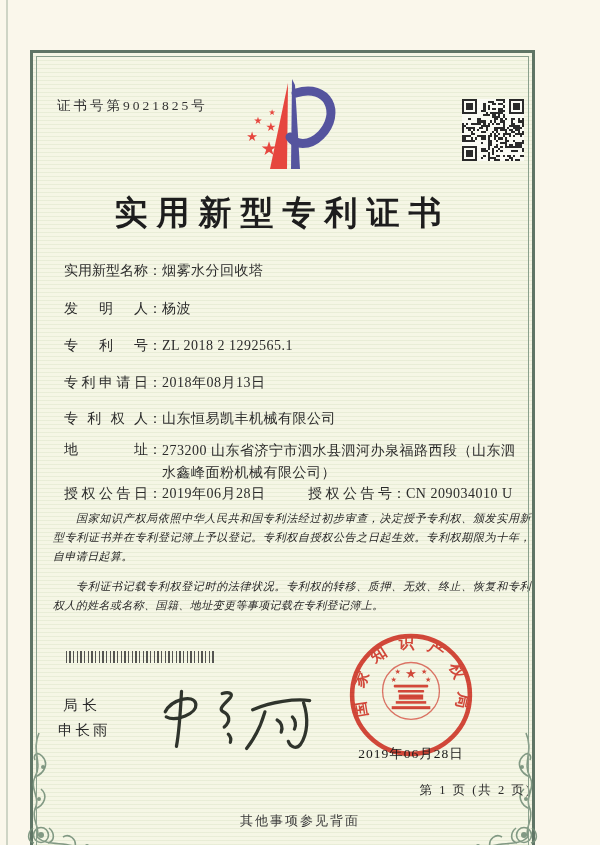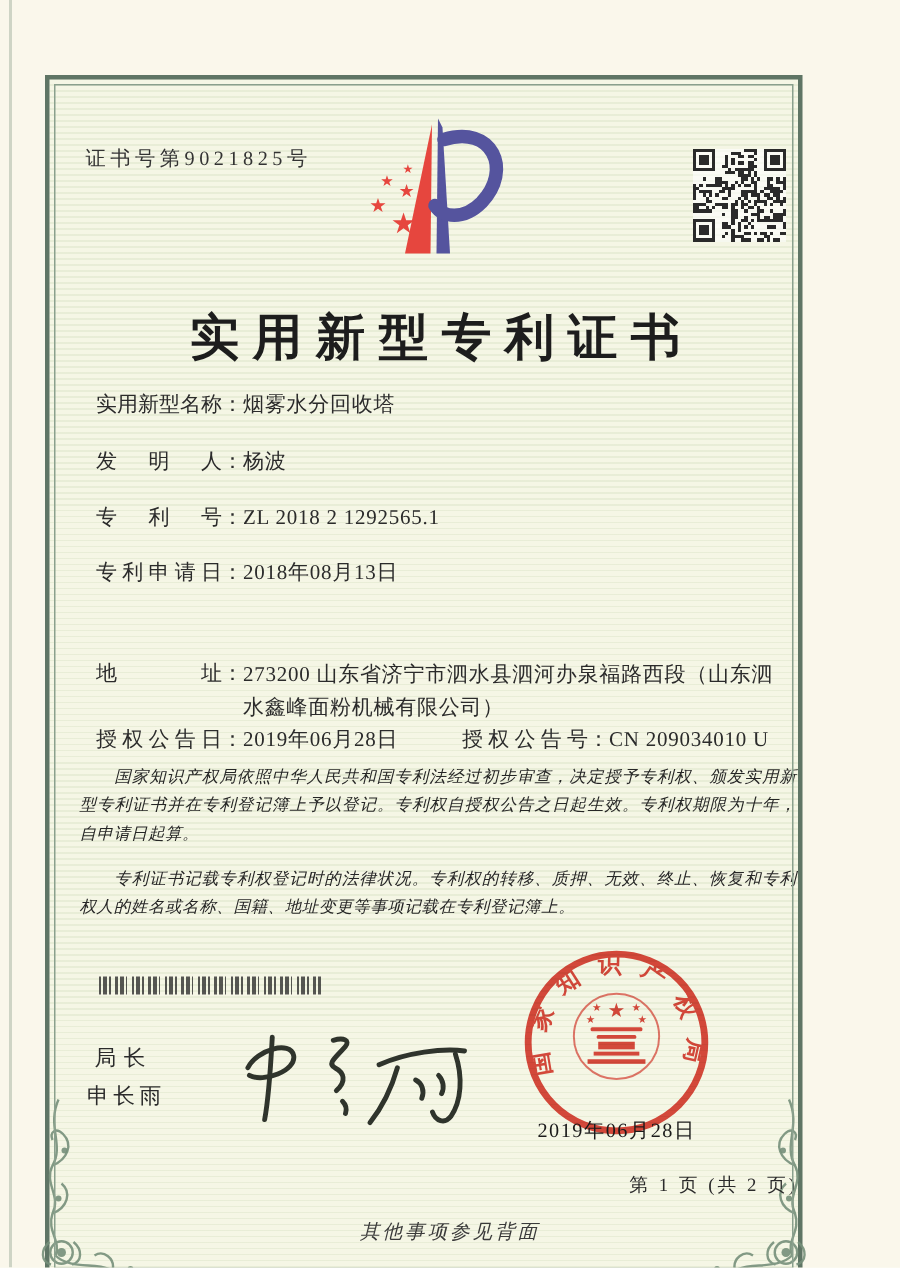--- a/index.html
+++ b/index.html
@@ -17,21 +17,21 @@
     background-color:#f5f6e5;
     background-image:repeating-linear-gradient(0deg, rgba(165,190,140,.16) 0 1px, rgba(0,0,0,0) 1px 4px);
     box-sizing:border-box;
   }
   .frame::after{content:"";position:absolute;inset:3px;border:1px solid #8aa08d;pointer-events:none;}
   
   .cert-no{position:absolute;left:24px;top:44px;font-size:13.5px;letter-spacing:3px;color:#333;}
   .logo{position:absolute;left:203px;top:16px;width:150px;height:112px;}
   .qr{position:absolute;left:429px;top:45px;width:62px;height:64px;}
   .title{
-    position:absolute;left:0;top:138px;width:100%;margin:12px;
+    position:absolute;left:0;top:138px;width:100%;margin:0;
     text-align:center;font-size:33px;font-weight:700;letter-spacing:9px;color:#1d1d1d;
   }
   
   .row{position:absolute;left:31px;font-size:14px;line-height:19px;color:#2b2b2b;white-space:nowrap;}
   .r1{top:208px}.r2{top:246px}.r3{top:283px}.r4{top:320px}.r5{top:356px}.r6{top:387px}.r7{top:431px}
   .lbl{display:inline-block;width:84px;text-align:justify;text-align-last:justify;vertical-align:top;}
   .colon{display:inline-block;vertical-align:top;}
   .val{display:inline-block;vertical-align:top;letter-spacing:.5px;}
   .val-addr{width:358px;white-space:pre-line;line-height:1.55;}
   .grant2{position:absolute;left:244px;top:0;white-space:nowrap;}
@@ -51,21 +51,21 @@
       #2e2e2e 3px 5.5px, rgba(0,0,0,0) 5.5px 7px,
       #2e2e2e 7px 8px, rgba(0,0,0,0) 8px 11px);
     opacity:.8;
   }
   .signer-title{position:absolute;left:30px;top:643px;font-size:14.5px;letter-spacing:5px;color:#2b2b2b;}
   .signer-name{position:absolute;left:25px;top:668px;font-size:14.5px;letter-spacing:3px;color:#2b2b2b;}
   .signature{position:absolute;left:118px;top:628px;width:178px;height:82px;}
   .seal{position:absolute;left:312px;top:576px;width:132px;height:132px;mix-blend-mode:multiply;}
   .seal-date{position:absolute;left:312px;top:692px;width:132px;text-align:center;font-size:13.5px;letter-spacing:1px;color:#1a1a1a;}
   .page-info{position:absolute;left:0;top:729px;width:100%;text-align:right;font-size:12.5px;letter-spacing:2px;color:#2b2b2b;}
-  .back-note{position:absolute;left:0;top:812px;width:100%;text-align:center;font-size:13px;letter-spacing:2px;font-style:italic;color:#3a3a3a;}
+  .back-note{position:absolute;left:0;top:812px;width:100%;text-align:center;font-size:13px;letter-spacing:2px;color:#3a3a3a;}
   
   .corner{position:absolute;width:90px;height:130px;pointer-events:none;}
   .corner.bl{left:-8px;bottom:-10px;}
   .corner.br{right:-8px;bottom:-10px;transform:scaleX(-1);}
 </style>
 </head>
 <body>
 
 <div class="paper-edge"></div>
 
@@ -417,20 +417,23 @@
   </div>
   <div class="row r1">
     <span class="lbl">实用新型名称</span><span class="colon">：</span><span class="val">烟雾水分回收塔</span>
   </div>
   <div class="row r3">
     <span class="lbl">专利号</span><span class="colon">：</span><span class="val">ZL 2018 2 1292565.1</span>
   </div>
   <div class="row r4">
     <span class="lbl">专利申请日</span><span class="colon">：</span><span class="val">2018年08月13日</span>
   </div>
+  <div class="row r5">
+    <span class="lbl">专利权人</span><span class="colon">：</span><span class="val">山东恒易凯丰机械有限公司</span>
+  </div>
   <div class="row r6">
     <span class="lbl">地址</span><span class="colon">：</span><span class="val val-addr">273200 山东省济宁市泗水县泗河办泉福路西段（山东泗
 水鑫峰面粉机械有限公司）</span>
   </div>
   <div class="row r7">
     <span class="lbl">授权公告日</span><span class="colon">：</span><span class="val">2019年06月28日</span>
     <span class="grant2"><span class="lbl">授权公告号</span><span class="colon">：</span><span class="val">CN 209034010 U</span></span>
   </div>
 
   <p class="para p1">国家知识产权局依照中华人民共和国专利法经过初步审查，决定授予专利权、颁发实用新型专利证书并在专利登记簿上予以登记。专利权自授权公告之日起生效。专利权期限为十年，自申请日起算。</p>

